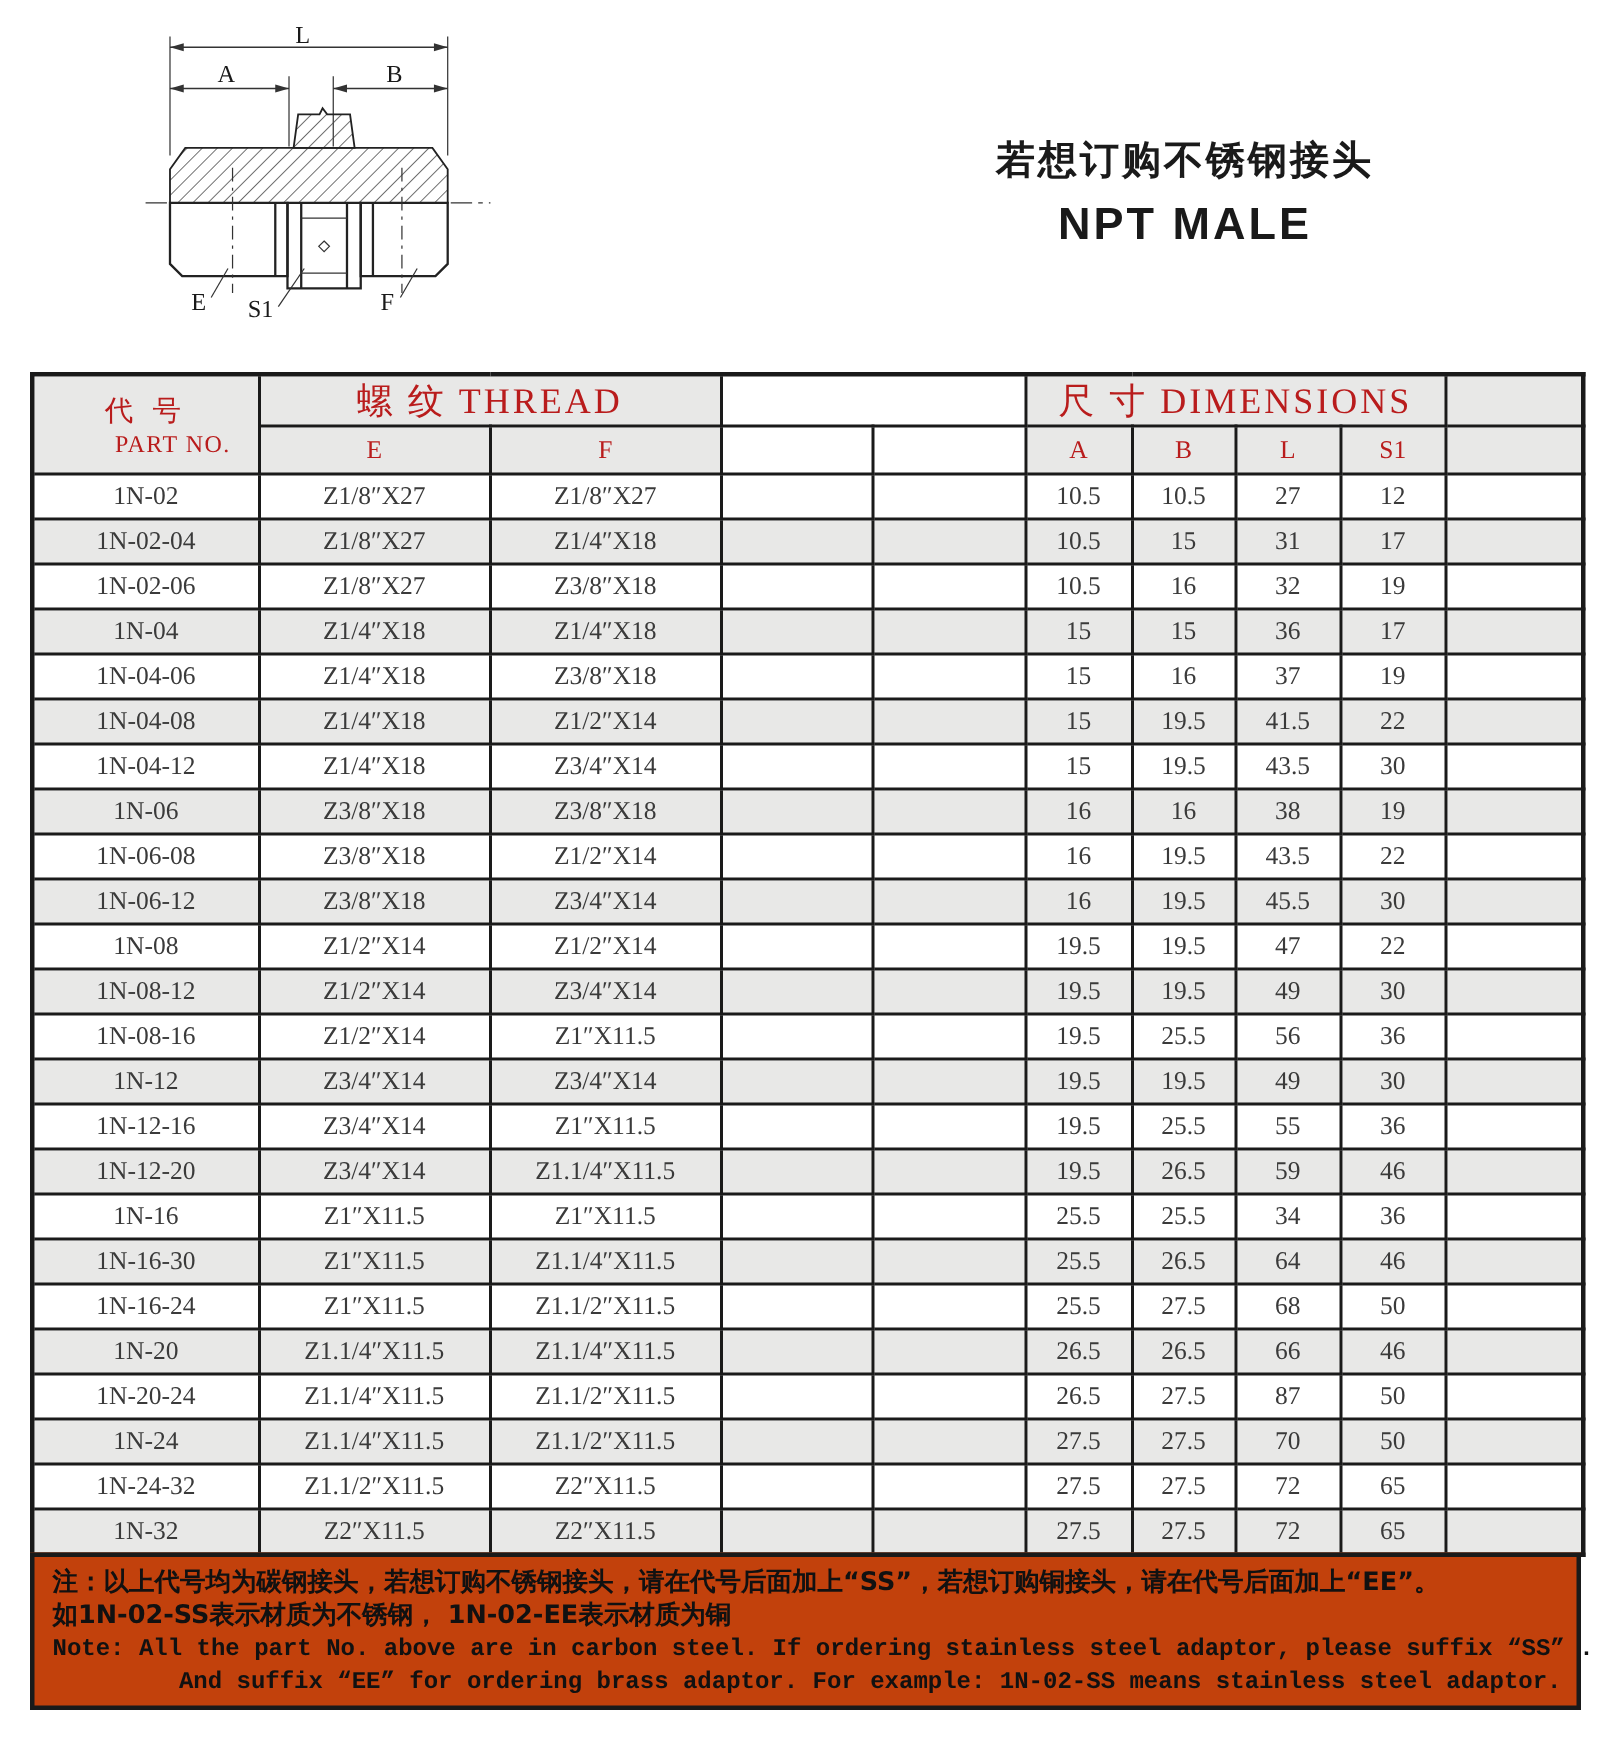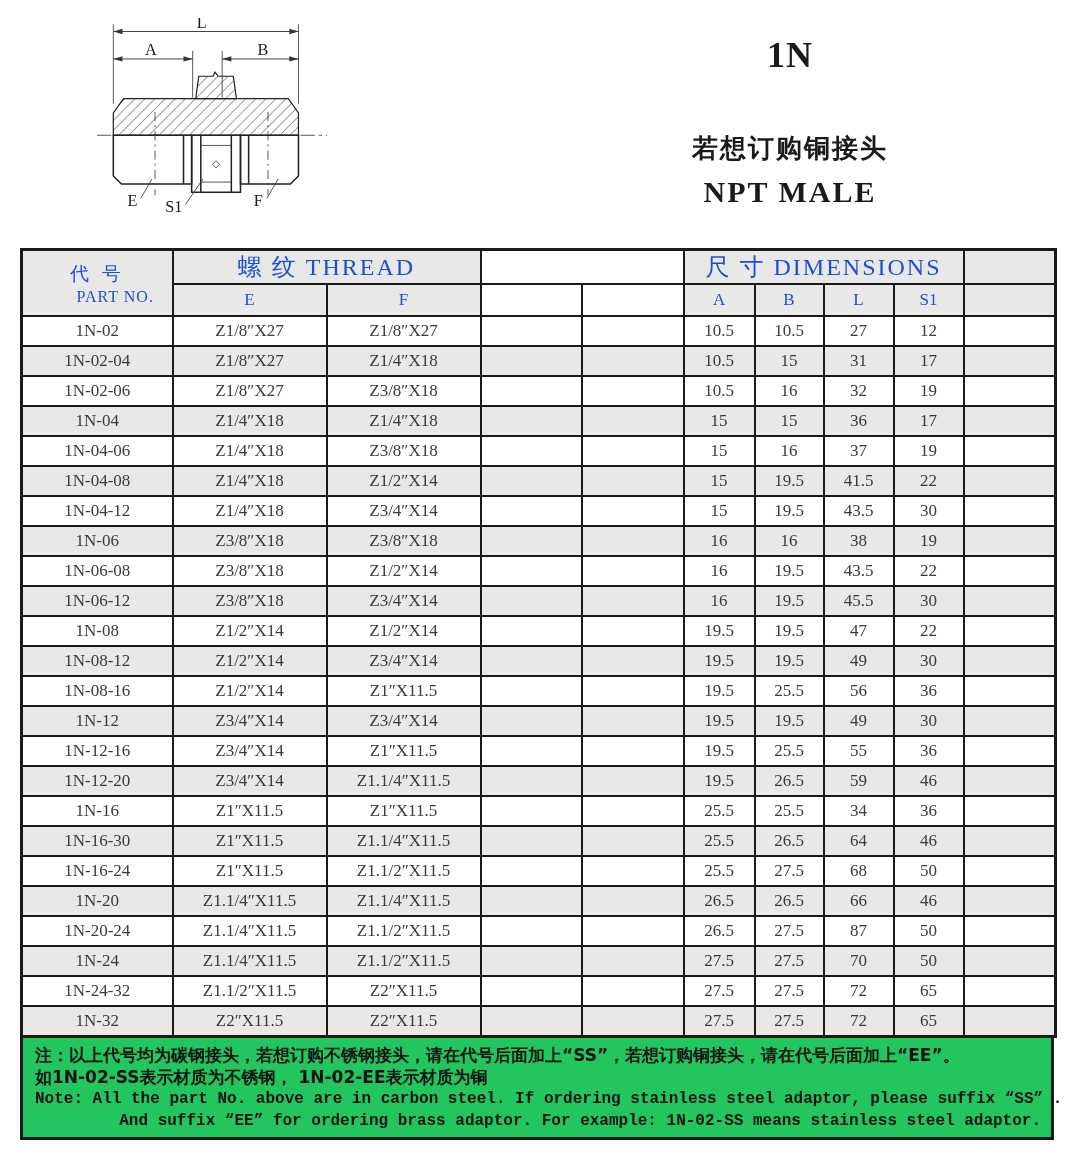--- a/index.html
+++ b/index.html
@@ -4,38 +4,38 @@
 <style>
   html,body{margin:0;padding:0;background:#ffffff;}
   .page{position:relative;width:1070px;height:1176px;background:#fff;overflow:hidden;
         font-family:"Liberation Serif",serif;color:#1a1a1a;}
 
   
   .drawing{position:absolute;left:94px;top:18px;width:236px;height:204px;}
   .title-block{position:absolute;left:540px;top:34px;width:500px;text-align:center;}
   .title-code{font-family:"Liberation Serif",serif;font-weight:bold;font-size:36px;letter-spacing:1px;}
   .title-cn{margin-top:55px;font-family:"DejaVu Sans",sans-serif;font-weight:bold;font-size:26px;letter-spacing:2px;}
-  .title-en{margin-top:9px;font-family:Liberation Serif, serif;font-weight:bold;font-size:30px;letter-spacing:2px;}
+  .title-en{margin-top:9px;font-family:Liberation Sans, sans-serif;font-weight:bold;font-size:30px;letter-spacing:2px;}
 
   
   .content{position:absolute;left:20px;top:248px;width:1034px;}
   table.spec{border-collapse:collapse;table-layout:fixed;width:1034px;border:3px solid #1a1a1a;}
   table.spec th,table.spec td{border:2px solid #1a1a1a;padding:0;text-align:center;vertical-align:middle;overflow:hidden;}
-  table.spec th{height:30px;background:#e8e8e7;color:#1d4ed8;font-weight:normal;}
+  table.spec th{height:30px;background:#e8e8e7;color:#b91c1c;font-weight:normal;}
   table.spec td{height:28px;font-size:17px;color:#3a3a3a;background:#ffffff;}
   table.spec tr.shaded td{background:#e8e8e7;}
   th.wcell{background:#ffffff !important;}
   .hdr-cn{font-size:19px;letter-spacing:4px;}
   .hdr-en{font-size:16px;letter-spacing:1px;margin-top:1px;margin-left:36px;}
   .hdr-group{font-size:24px;letter-spacing:2px;}
   .hdr-sub{font-size:17px;}
 
   
   .note-box{margin-top:-3px;border:3px solid #1a1a1a;width:1034px;box-sizing:border-box;
-            padding:6px 10px 5px 12px;background:#22c55e;}
+            padding:6px 10px 5px 12px;background:#c2410c;}
   .note-line{line-height:22px;white-space:nowrap;color:#111;}
   .note-cn{font-family:"DejaVu Sans",sans-serif;font-weight:bold;font-size:17px;}
   .note-en{font-family:"Liberation Mono",monospace;font-weight:bold;font-size:16px;text-align:right;}
 
   
   .dim{stroke:#333;stroke-width:0.9;fill:none;}
   .dimfill{fill:#333;stroke:none;}
   .body-line{stroke:#222;stroke-width:1.5;fill:none;}
   .thin{stroke:#333;stroke-width:0.8;fill:none;}
   .hatched{stroke:#222;stroke-width:1.2;}
@@ -94,22 +94,21 @@
 
     <line class="thin" x1="46" y1="177" x2="57" y2="158"></line>
     <text class="dwg-label" x="33" y="185">E</text>
     <line class="thin" x1="90" y1="183" x2="107" y2="158"></line>
     <text class="dwg-label" x="70" y="190">S1</text>
     <line class="thin" x1="170" y1="177" x2="181" y2="158"></line>
     <text class="dwg-label" x="157" y="185">F</text>
   </svg>
 
   <div class="title-block">
-    <div class="title-code">1N</div>
-    <div class="title-cn">若想订购铜接头</div>
+    <div class="title-cn">若想订购不锈钢接头</div>
     <div class="title-en">NPT MALE</div>
   </div>
 
   <div class="content">
 
     <table class="spec">
       <colgroup>
         <col style="width:151px">
           <col style="width:154px">
           <col style="width:154px">

